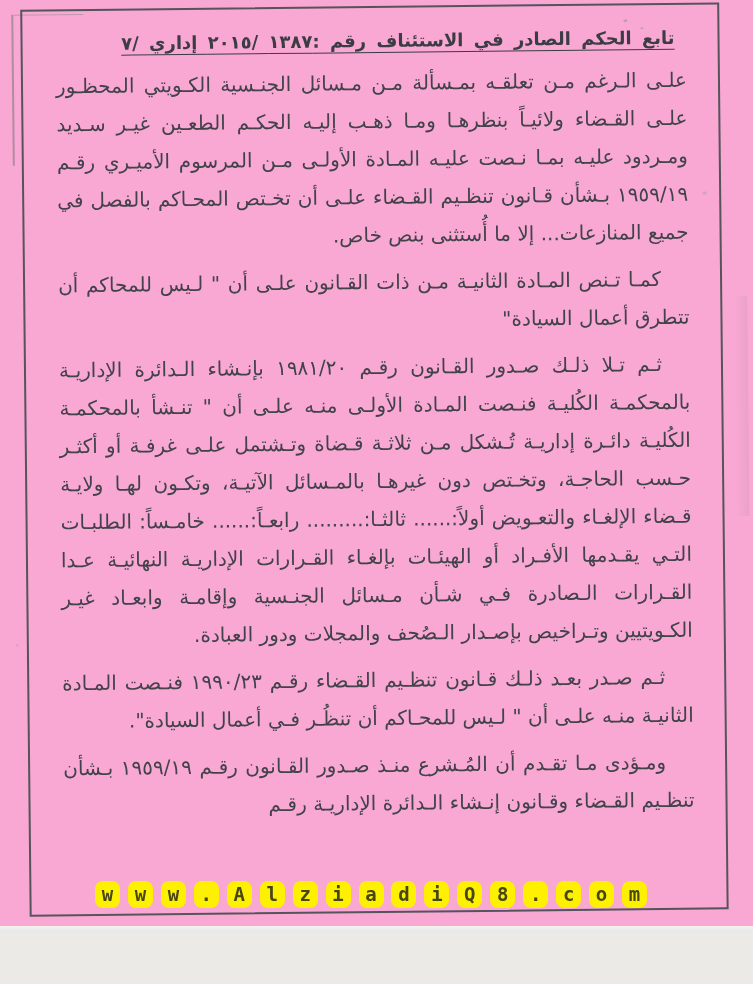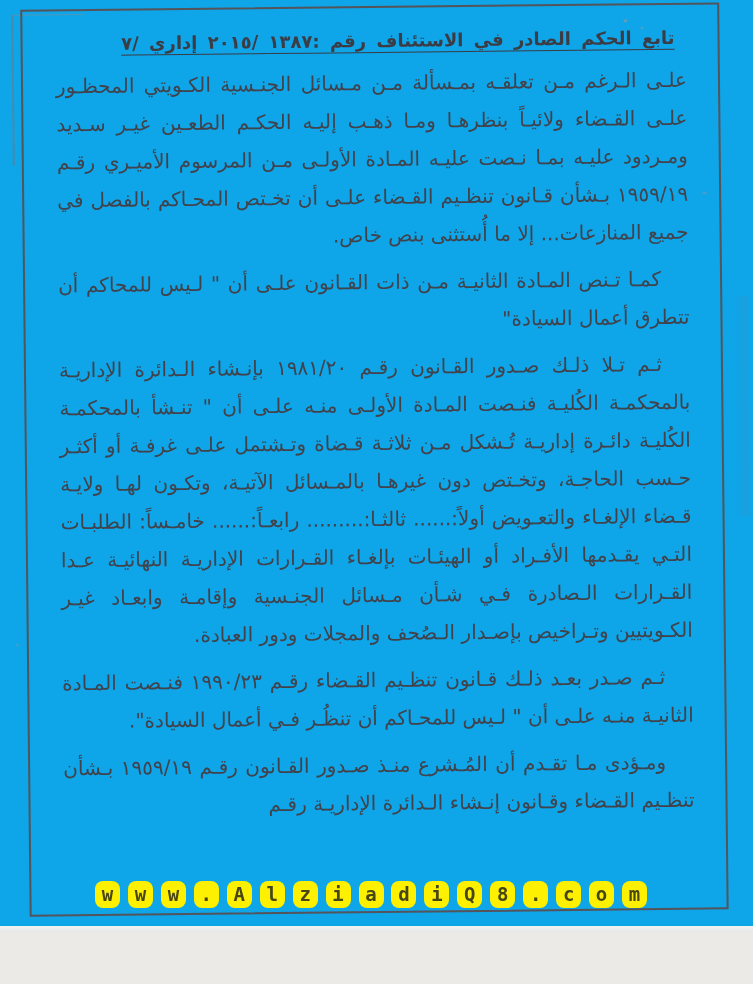--- a/index.html
+++ b/index.html
@@ -5,21 +5,21 @@
   html,body { margin:0; padding:0; }
   body {
     width:753px; height:984px;
     background:#eceae6;
     font-family:"DejaVu Sans", sans-serif;
     overflow:hidden;
   }
   .scan {
     position:relative;
     width:753px; height:932px;
-    background:#0ea5e9;
+    background:#f9a8d4;
     color:#42424a;
     overflow:hidden;
   }
   
   .tilt {
     position:absolute; inset:0;
     transform:rotate(-0.6deg);
     transform-origin:50% 50%;
   }
   .frame {

